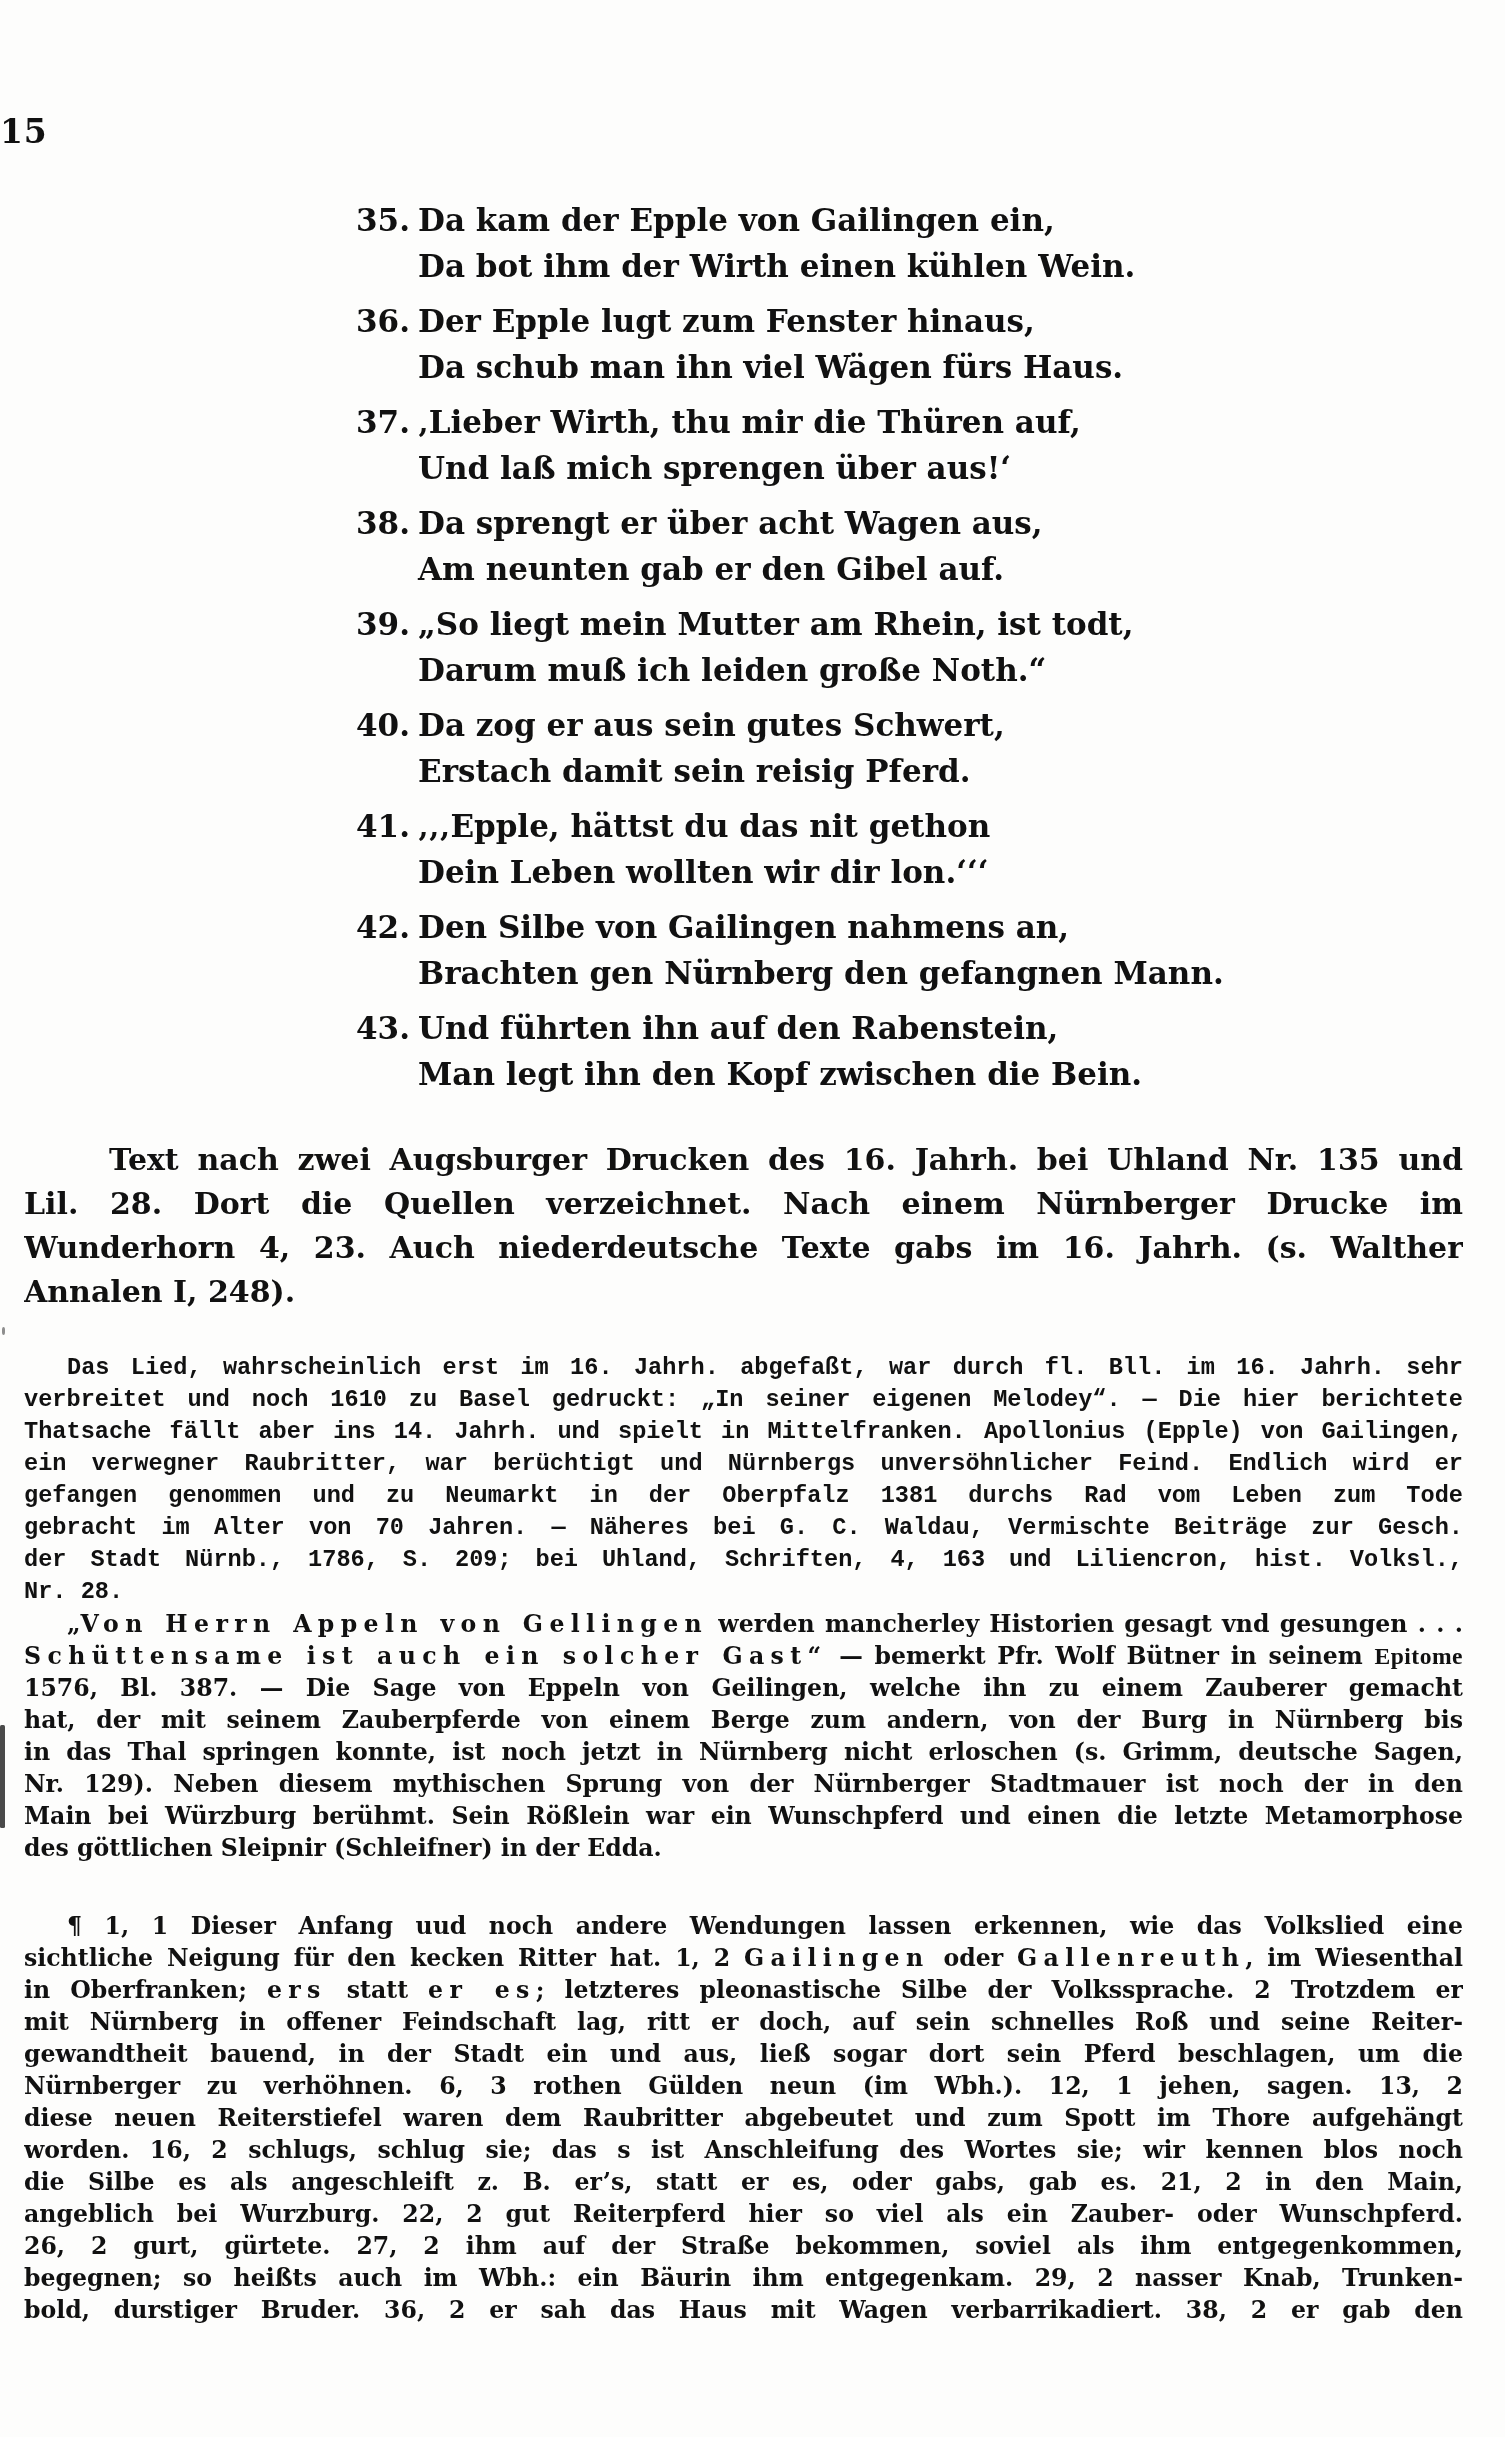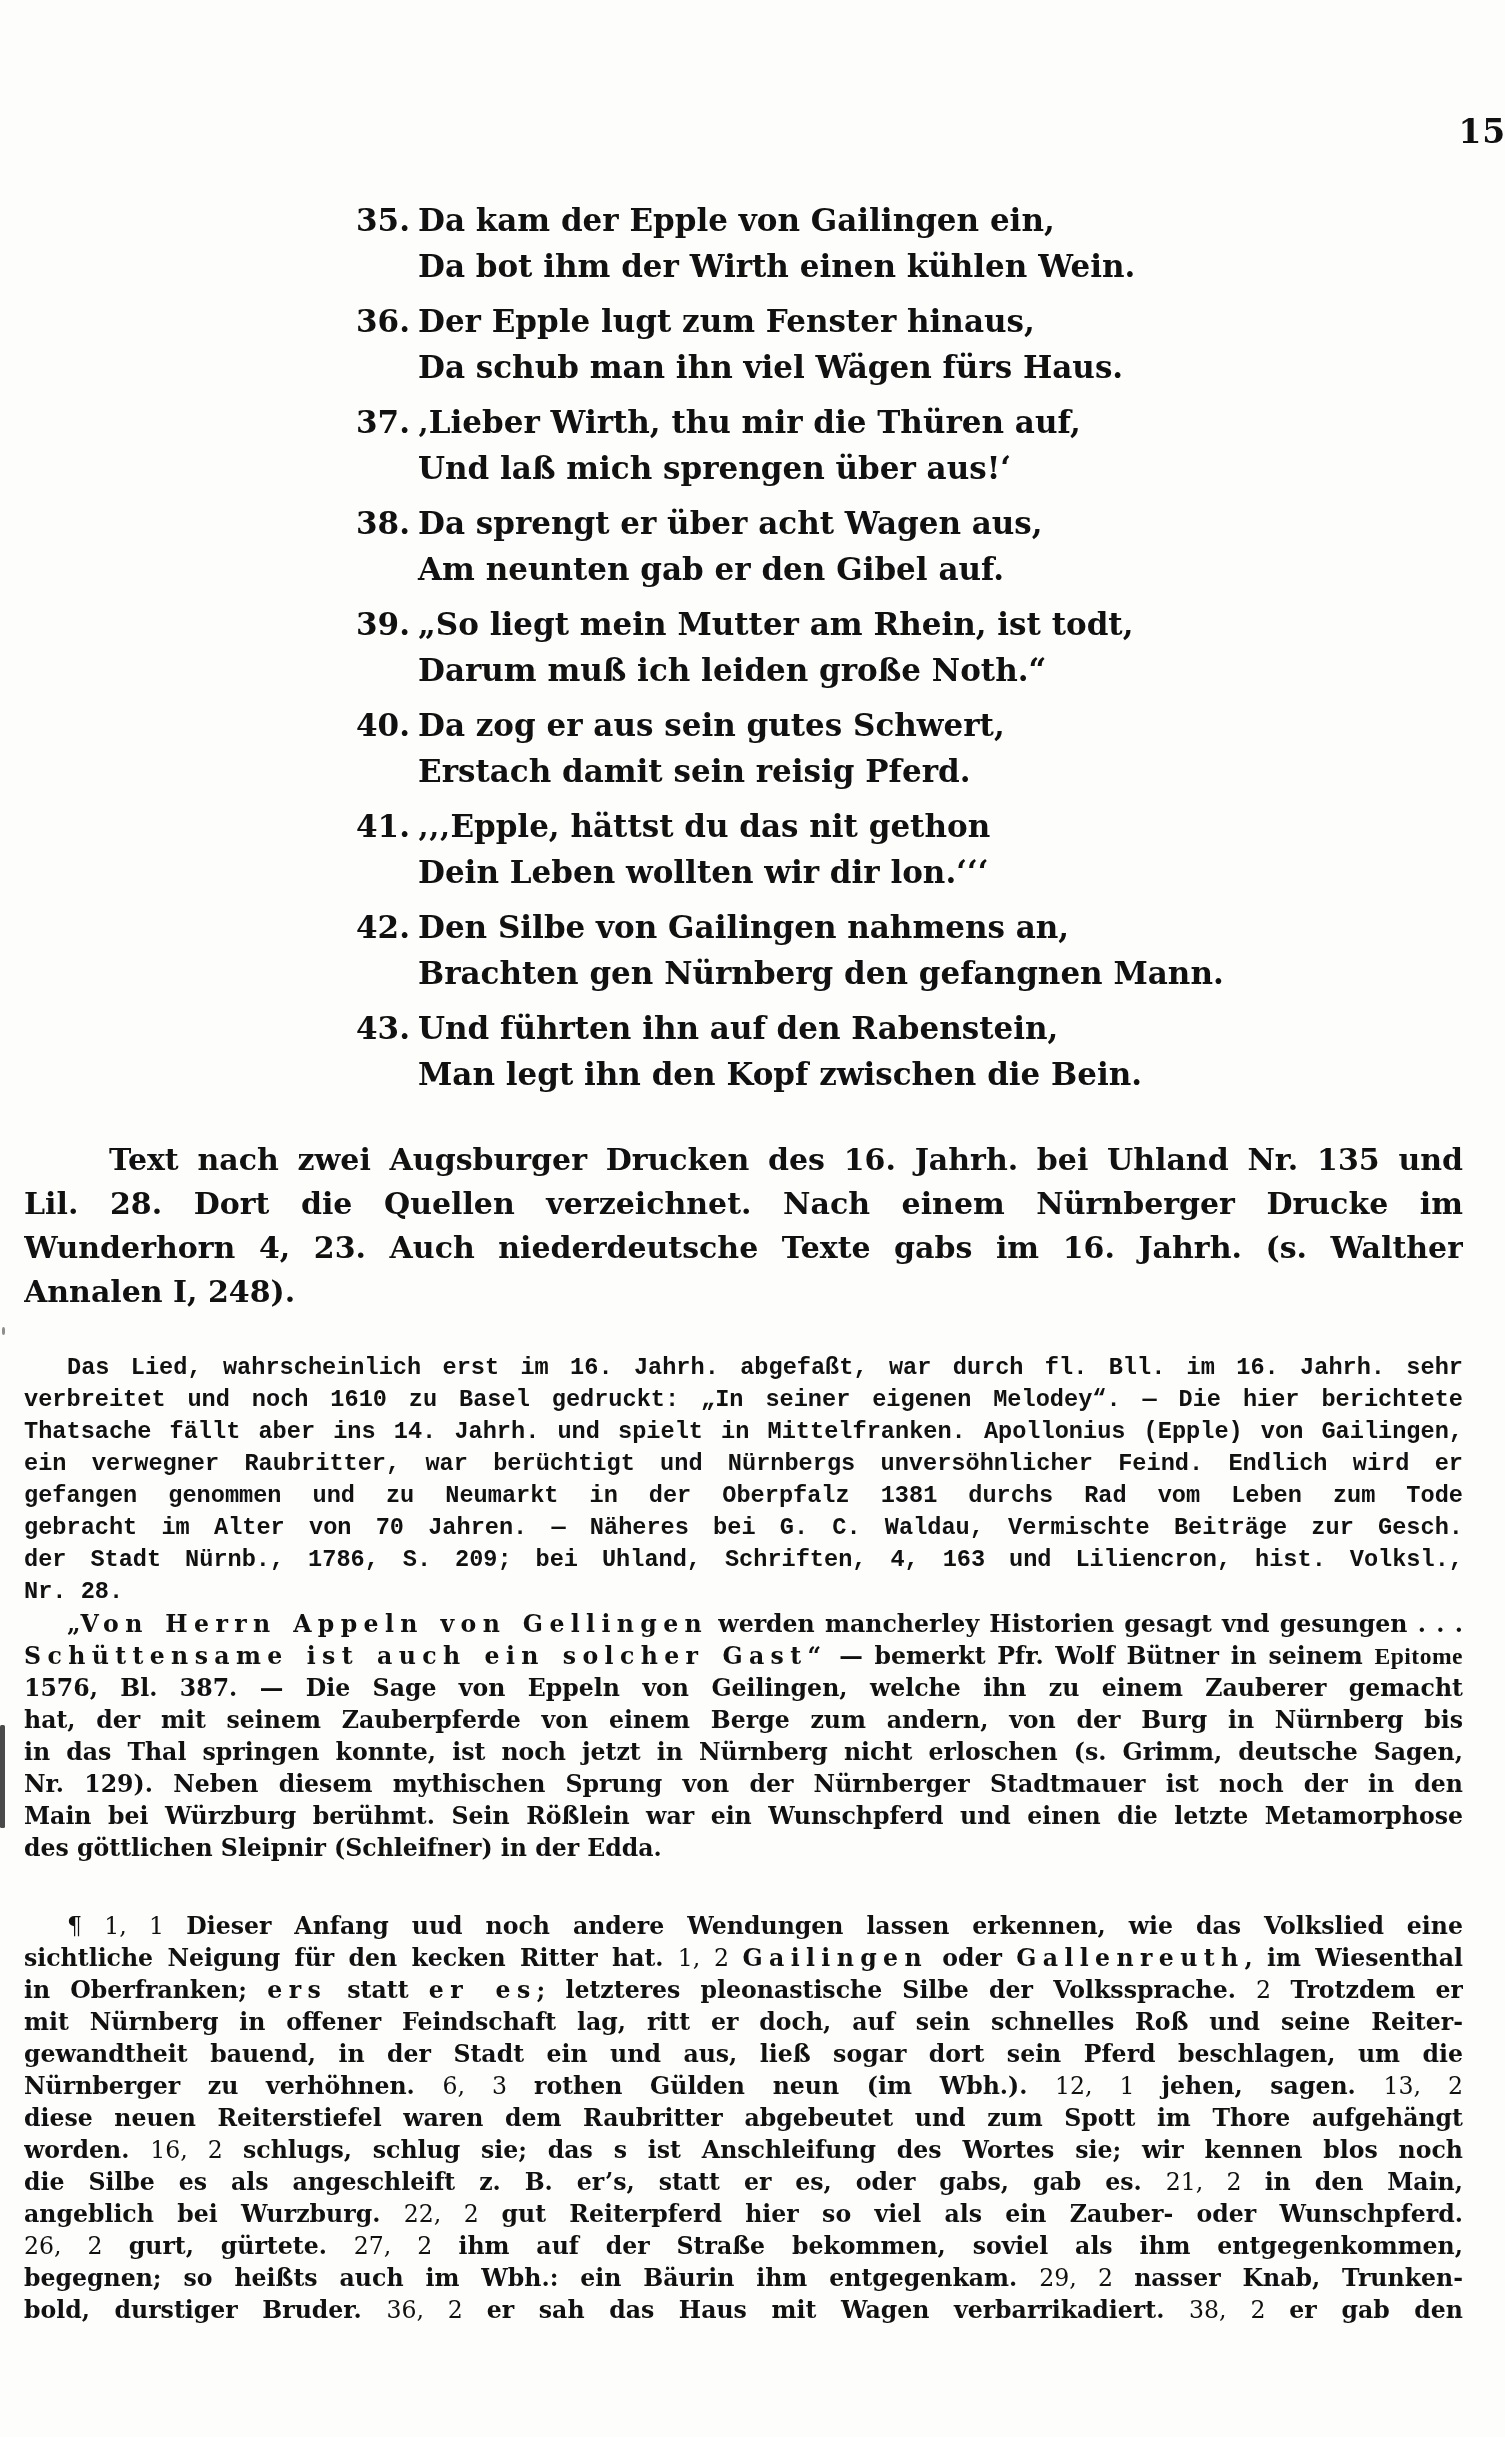--- a/index.html
+++ b/index.html
@@ -7,21 +7,21 @@
   body {
     width:1506px; height:2438px; position:relative;
     font-family:"DejaVu Serif", serif;
     font-weight:700;
     color:#111;
     background:#fdfdfc;
     overflow:hidden;
   }
   .pageno {
     padding-top:113px;
-    text-align:right;
+    text-align:left;
     font-size:33px;
     line-height:38px;
     letter-spacing:0.8px;
   }
   
   .verses { margin:46px 0 0 356px; }
   .stanza { margin-bottom:9px; }
   .vline { font-size:31px; line-height:46px; white-space:nowrap; }
   .vnum  { display:inline-block; width:62px; }
   .vindent { padding-left:62px; }
@@ -35,21 +35,21 @@
   .note2 { margin-top:0; }
   .note3 { margin-top:46px; }
   .nline { overflow:hidden; }
   .jl    { text-align:justify; }
   .jl::after { content:""; display:inline-block; width:100%; height:0; }
   .src .find  { text-indent:85px; }
   .note .find { text-indent:43px; }
   .lastline { text-align:left; }
   .sp  { letter-spacing:0.27em; }
   .ant { font-family:"Liberation Serif", serif; letter-spacing:0.02em; }
-  .b   { font-weight:400; }
+  .b   { font-weight:700; }
   
   .artifact {
     position:absolute; left:0; top:1725px; width:4.6px; height:103px;
     background:#2a2a2a; opacity:.85; border-radius:1.5px;
   }
   .artifact2 {
     position:absolute; left:1.5px; top:1327px; width:3.8px; height:7.6px;
     background:#444; opacity:.6; border-radius:50%;
   }
 </style>

